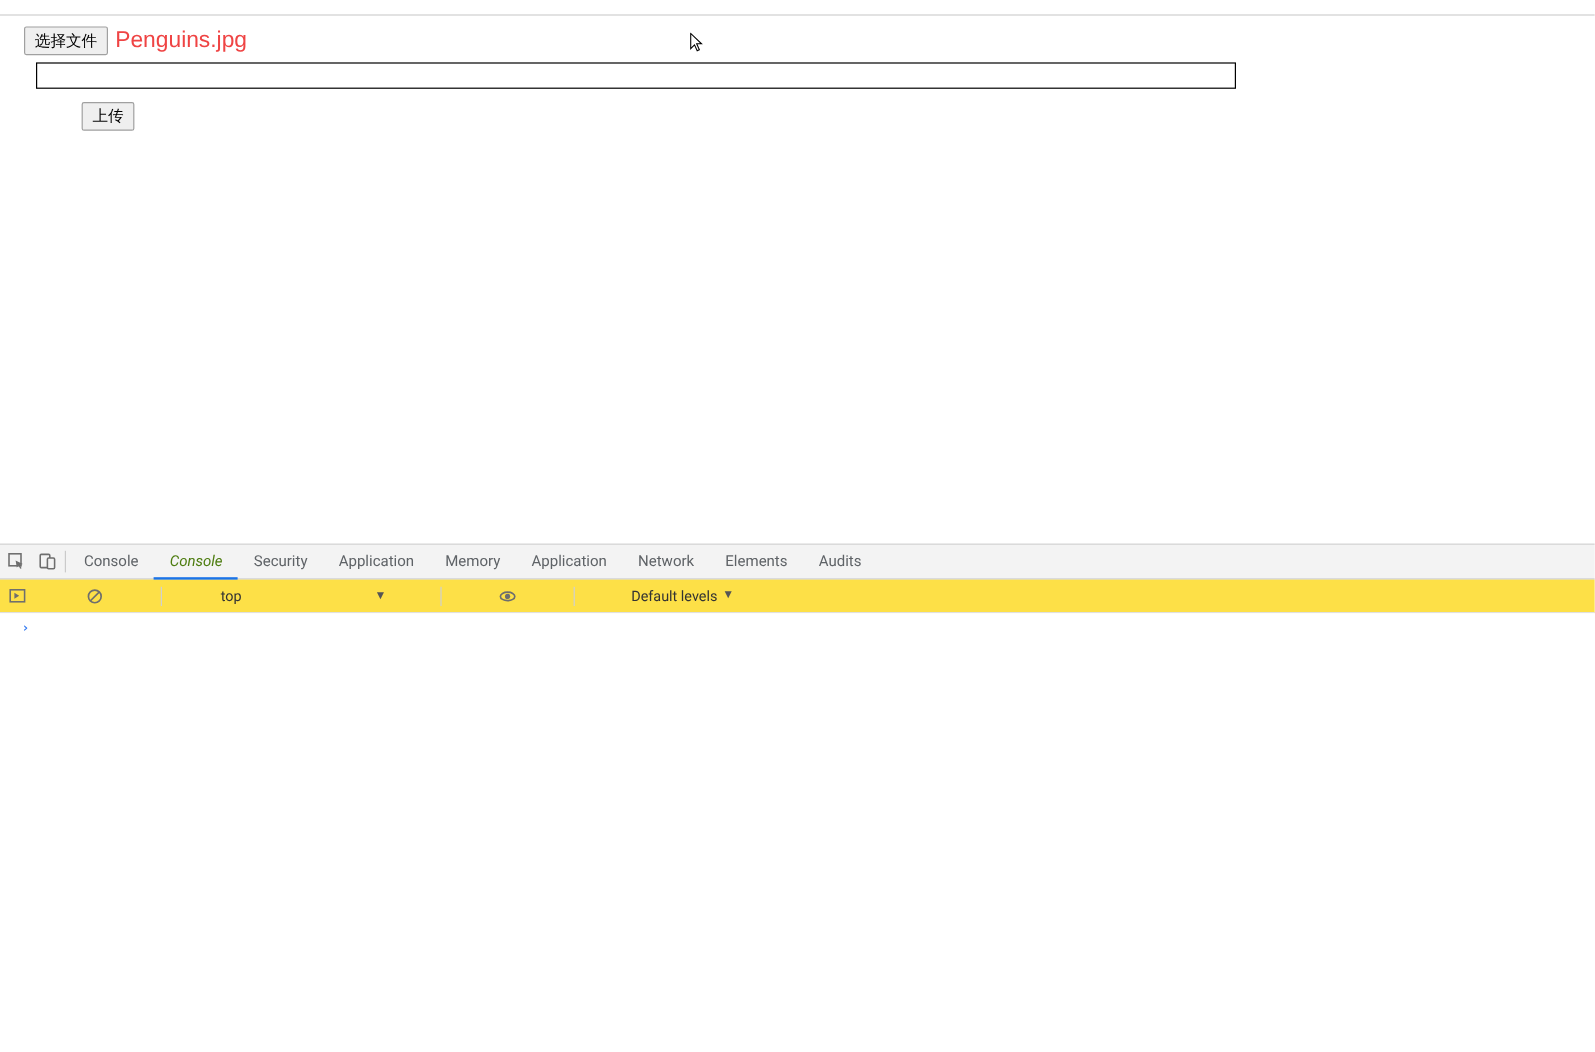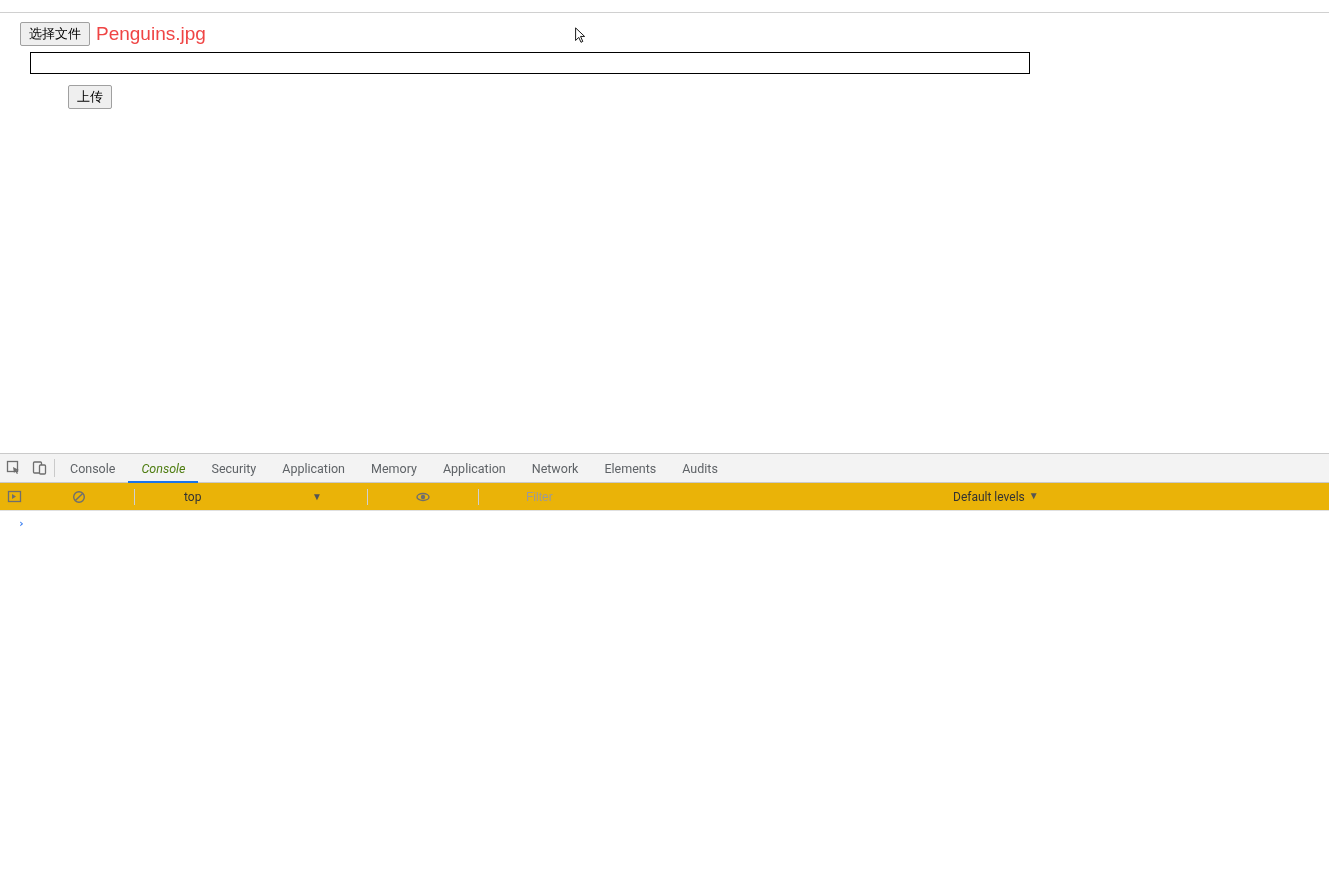--- a/index.html
+++ b/index.html
@@ -138,21 +138,21 @@
     position: absolute;
     left: 0;
     right: 0;
     bottom: -1px;
     height: 2px;
     background: #1a73e8;
   }
 
   .dev-toolbar {
     height: 28px;
-    background: #eab308;
+    background: #fde047;
     border-bottom: 1px solid #e0e0e0;
     display: flex;
     align-items: center;
     color: #6e6e6e;
     gap: 37px;
   }
   .tb-iconcell {
     display: flex;
     align-items: center;
     justify-content: center;
@@ -286,21 +286,20 @@
       <span class="select-caret">▼</span>
     </div>
     <div class="tb-sep"></div>
     <div class="tb-iconcell">
       <svg width="16" height="16" viewBox="0 0 16 16">
         <ellipse cx="8" cy="8" rx="6" ry="3.5" fill="none" stroke="#6e6e6e" stroke-width="1.4"></ellipse>
         <circle cx="8" cy="8" r="2.2" fill="#6e6e6e"></circle>
       </svg>
     </div>
     <div class="tb-sep"></div>
-    <input class="filter-input" placeholder="Filter" style="">
     <div class="levels-select">
       <span>Default levels</span>
       <span class="select-caret" style="margin-left:4px">▼</span>
     </div>
   </div>
 
   <div class="console-body">
     <span class="console-prompt">›</span>
   </div>
 

